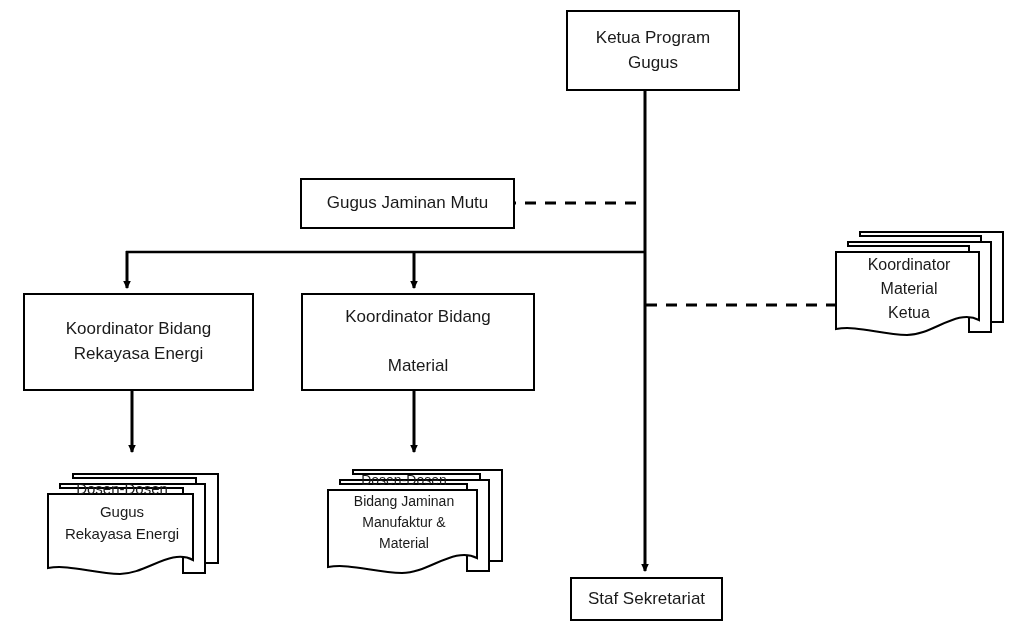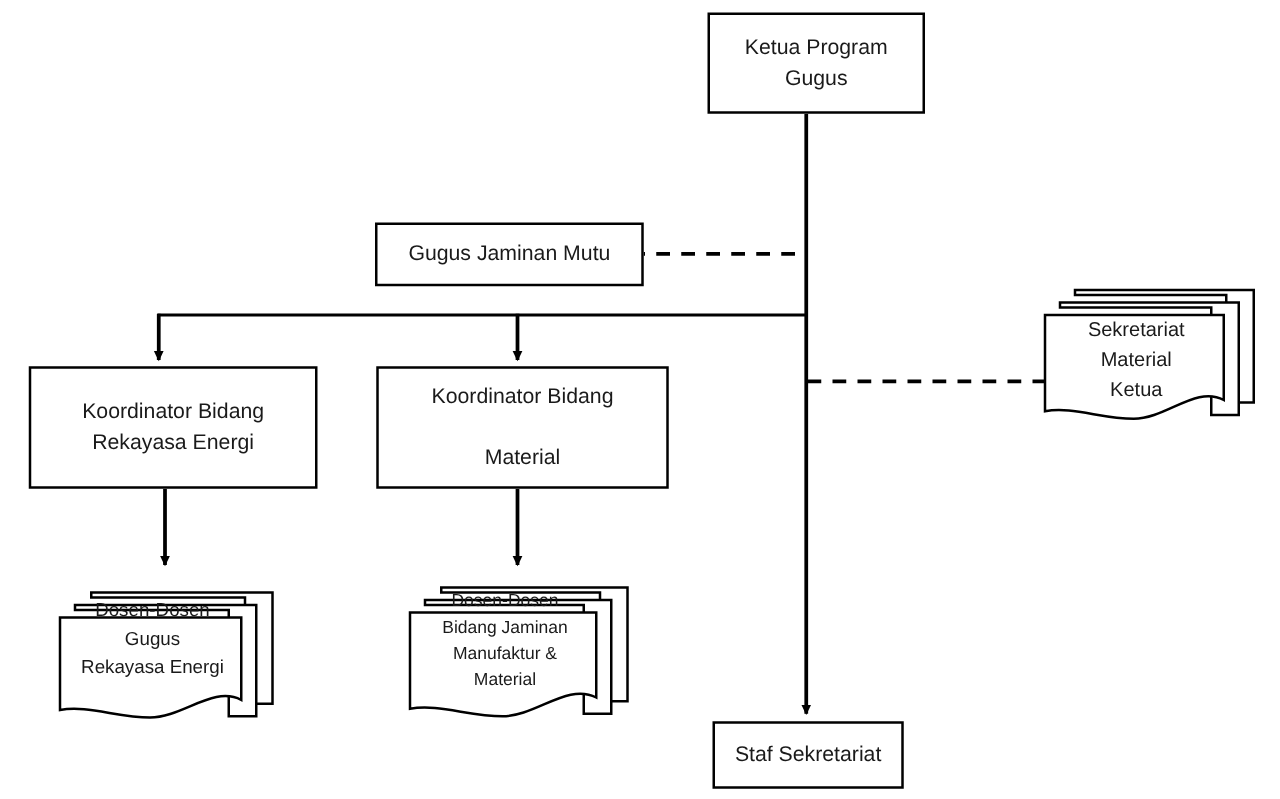--- a/index.html
+++ b/index.html
@@ -43,21 +43,21 @@
   .box .label {
     display: block;
     line-height: 1.45;
     padding: 0 6px;
   }
   
   #node-ketua       { left: 566px; top: 10px;  width: 174px; height: 81px;  font-size: 17px; }
   #node-gugus       { left: 300px; top: 178px; width: 215px; height: 51px;  font-size: 17px; }
   #node-koord-energi{ left: 23px;  top: 293px; width: 231px; height: 98px;  font-size: 17px; }
   #node-koord-manu  { left: 301px; top: 293px; width: 234px; height: 98px;  font-size: 17px; }
-  #node-staf        { left: 570px; top: 577px; width: 153px; height: 54px;  font-size: 17px; }
+  #node-staf        { left: 570px; top: 577px; width: 153px; height: 44px;  font-size: 17px; }
 
   
   .docstack {
     position: absolute;
     z-index: 3;
   }
   .docstack svg {
     position: absolute;
     left: 0;
     top: 0;
@@ -173,20 +173,20 @@
   </div>
 
   <div class="docstack" id="node-lab">
     <svg width="172" height="130" viewBox="0 0 172 130">
       <path d="M26,2 L169,2 L169,92 L147,92 L147,6 L26,6 Z" fill="#ffffff" stroke="#000000" stroke-width="2"></path>
       <path d="M14,12 L157,12 L157,102 L135,102 L135,16 L14,16 Z" fill="#ffffff" stroke="#000000" stroke-width="2"></path>
       <path d="M2,22 L145,22 L145,90 C123,78 99,105 73,105 C47,105 24,95 2,99 Z" fill="#ffffff" stroke="#000000" stroke-width="2"></path>
     </svg>
     <span class="doctext">
       <span>
-        <span>Sekretariat</span><br>
+        <span>Koordinator</span><br>
         <span>Material</span><br>
         <span>Ketua</span>
       </span>
     </span>
   </div>
 
 </div>
 
 </body></html>

